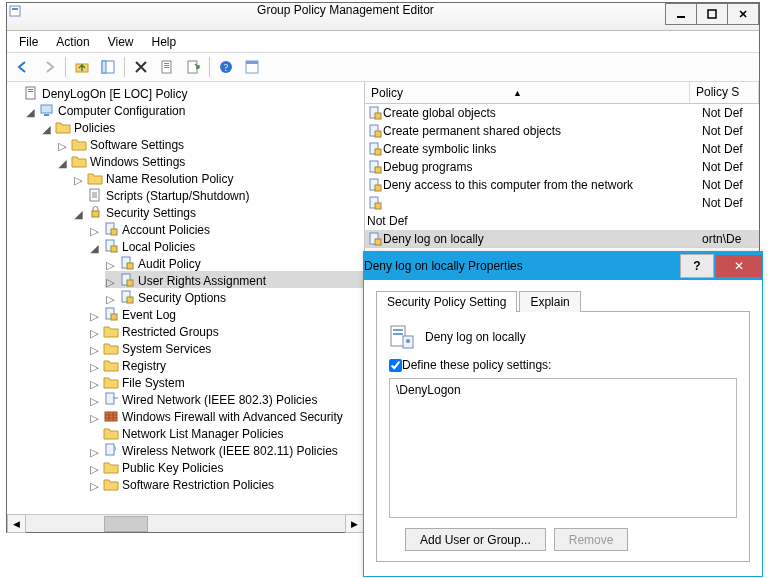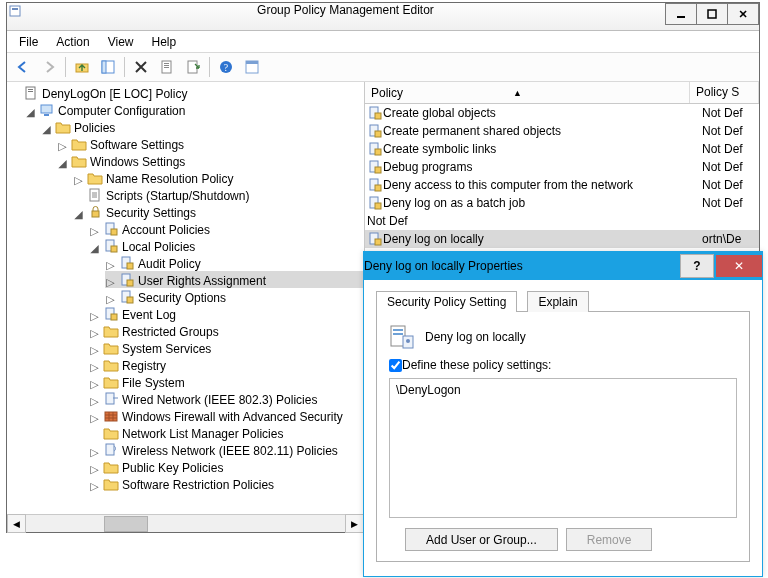--- a/index.html
+++ b/index.html
@@ -46,30 +46,30 @@
   .lrow .c2{flex:1;padding-left:2px}
   .lrow .txt{white-space:nowrap;overflow:hidden}
   
   .dlg{position:absolute;left:363px;top:251px;width:398px;height:324px;border:1px solid #1ba1e2;background:#fff;box-shadow:0 0 6px rgba(0,0,0,.15)}
   .dlg .dti{height:28px;background:#1ba1e2;color:#000;display:flex;align-items:center}
   .dlg .dti .t{flex:1;font-size:12px;color:#000}
   .dlg .dti .hb{width:32px;height:22px;background:#eaeaea;border:1px solid #b0b0b0;display:flex;align-items:center;justify-content:center;font-weight:bold;margin-right:2px}
   .dlg .dti .cb{width:46px;height:22px;background:#c75050;color:#fff;display:flex;align-items:center;justify-content:center;font-family:Arial;font-size:12px}
   .dlg .inner{padding:10px 12px 0 12px}
   .tabs{display:flex;position:relative;top:1px}
-  .tab{border:1px solid #b0b0b0;border-bottom:none;padding:3px 10px;font-size:12px;background:#f7f7f7;margin-right:10px}
+  .tab{border:1px solid #b0b0b0;border-bottom:none;padding:3px 10px;font-size:12px;background:#f7f7f7;margin-right:2px}
   .tab.active{background:#fff}
   .tabpage{border:1px solid #b0b0b0;padding:12px 12px 10px 12px}
   .poltitle{display:flex;align-items:center;gap:10px;margin-bottom:8px}
   .poltitle .pic{width:26px;height:26px}
   .chkln{display:flex;align-items:center;margin:6px 0 6px 0}
   .chkln input{margin:0}
   .listbox{border:1px solid #b9b9b9;height:130px;padding:4px 6px;margin-left:0;overflow:auto;background:#fff}
   .btnrow{display:flex;gap:8px;margin:10px 0 0 16px}
-  .btn{height:23px;padding:0 20px;border:1px solid #adadad;background:#f0f0f0;font-size:12px}
+  .btn{height:23px;padding:0 14px;border:1px solid #adadad;background:#f0f0f0;font-size:12px}
   .btn.dis{color:#9a9a9a}
   
   svg{display:block}
 </style>
 </head>
 <body>
 
 <div class="viewport">
   <div class="window">
 
@@ -541,21 +541,20 @@
               <div class="c2"><span class="txt">Not Def</span></div>
             </div>
             <div class="lrow">
               <div class="c1">
                 <span class="ic">
                   <svg width="16" height="16">
                     <rect x="3" y="2" width="8" height="11" fill="#eef3fa" stroke="#6c8cbf"></rect>
                     <rect x="8" y="8" width="6" height="6" fill="#f2c95a" stroke="#a6882f"></rect>
                   </svg>
                 </span>
-                <span class="txt">Deny log on as a batch job</span>
               </div>
               <div class="c2"><span class="txt">Not Def</span></div>
             </div>
             <div class="lrow">
               <div class="c2"><span class="txt">Not Def</span></div>
             </div>
             <div class="lrow sel">
               <div class="c1">
                 <span class="ic">
                   <svg width="16" height="16">

